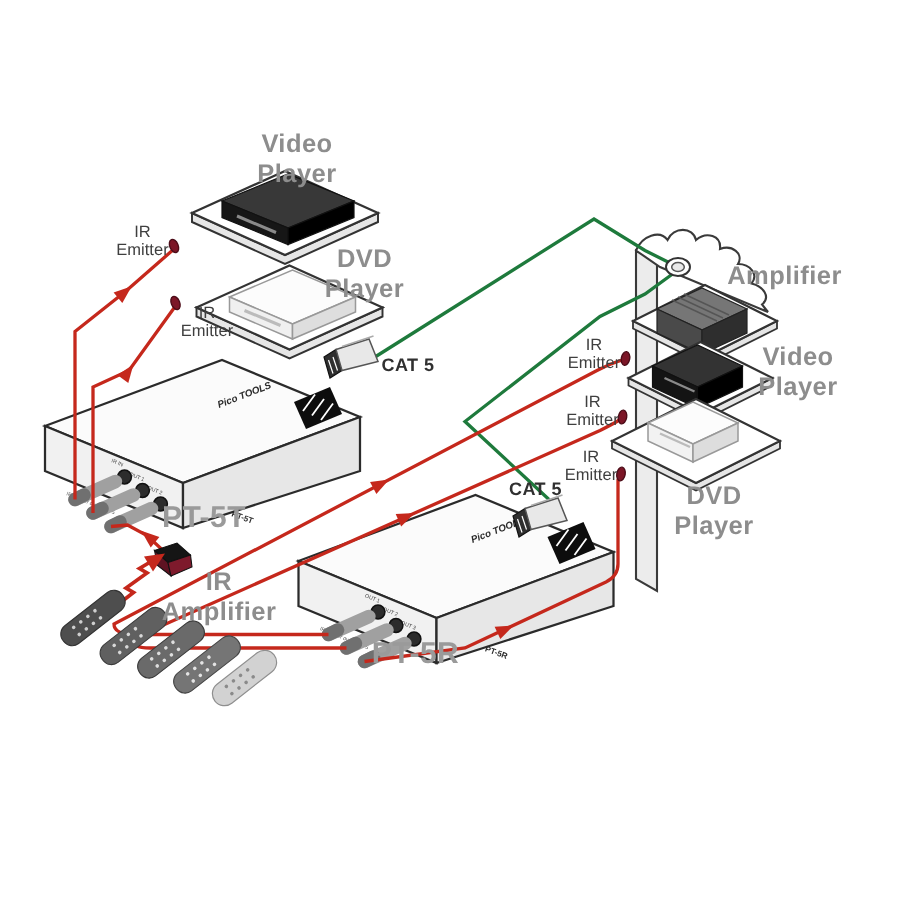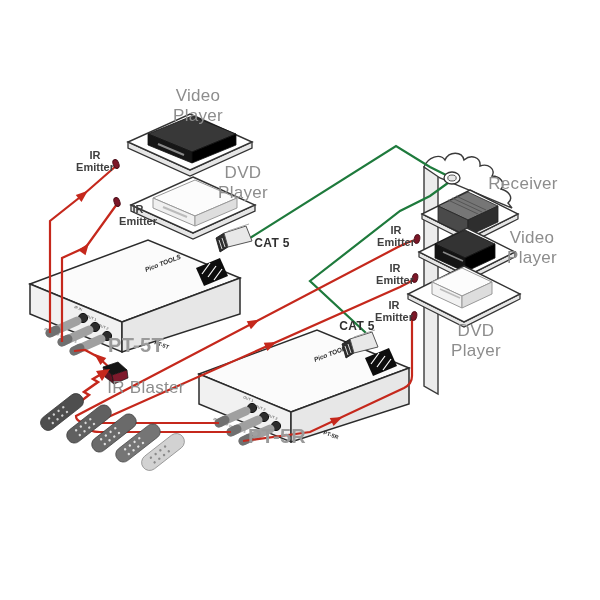--- a/index.html
+++ b/index.html
@@ -1,21 +1,21 @@
 <!DOCTYPE html>
 <html><head>
 <meta charset="utf-8">
 <style>
   html,body{margin:0;padding:0;background:#ffffff;}
   #canvas{position:relative;width:600px;height:600px;background:#ffffff;overflow:hidden;
           font-family:"Liberation Sans", sans-serif;}
   #scene{position:absolute;left:0;top:0;}
   .lbl{position:absolute;text-align:center;transform:translateX(-50%);
-       color:#8d8d8d;font-size:17px;font-weight:400;line-height:1.18;letter-spacing:.3px;}
-  .lbl.small{color:#3f3f3f;font-size:11px;font-weight:700;line-height:1.1;letter-spacing:0;}
+       color:#8d8d8d;font-size:17px;font-weight:700;line-height:1.18;letter-spacing:.3px;}
+  .lbl.small{color:#3f3f3f;font-size:11px;font-weight:400;line-height:1.1;letter-spacing:0;}
   .lbl.cat{color:#303030;font-size:12px;font-weight:700;white-space:nowrap;text-align:right;}
   .lbl.model{color:#9a9a9a;font-size:20px;font-weight:600;white-space:nowrap;}
   .w56{width:58px;} .w46{width:46px;} .w80{width:80px;}
   .nowrap{white-space:nowrap;}
 </style>
 </head>
 <body>
 
 <div id="canvas">
 
@@ -251,31 +251,31 @@
       <circle cx="-13" cy="3" r="1.2" fill="#8a8a8a"></circle>
           <circle cx="-7" cy="3" r="1.2" fill="#8a8a8a"></circle>
           <circle cx="-1" cy="3" r="1.2" fill="#8a8a8a"></circle>
           <circle cx="5" cy="3" r="1.2" fill="#8a8a8a"></circle>
     </g>
   </g>
 </svg>
 
 <div class="lbl w56" style="left:198px;top:86px;">Video Player</div>
 <div class="lbl w56" style="left:243px;top:163px;">DVD Player</div>
-<div class="lbl nowrap" style="left:523px;top:174px;">Receiver</div>
+<div class="lbl nowrap" style="left:523px;top:174px;">Amplifier</div>
 <div class="lbl w56" style="left:532px;top:228px;">Video Player</div>
 <div class="lbl w56" style="left:476px;top:321px;">DVD Player</div>
 
 <div class="lbl small w46" style="left:95px;top:149px;">IR Emitter</div>
 <div class="lbl small w46" style="left:138px;top:203px;">IR Emitter</div>
 <div class="lbl small w46" style="left:396px;top:224px;">IR Emitter</div>
 <div class="lbl small w46" style="left:395px;top:262px;">IR Emitter</div>
 <div class="lbl small w46" style="left:394px;top:299px;">IR Emitter</div>
 
 <div class="lbl cat" style="left:272px;top:236px;">CAT 5</div>
 <div class="lbl cat" style="left:357px;top:319px;">CAT 5</div>
 
 <div class="lbl model" style="left:136px;top:334px;">PT-5T</div>
 <div class="lbl model" style="left:277px;top:425px;">PT-5R</div>
 
-<div class="lbl w80" style="left:146px;top:378px;">IR Blaster</div>
+<div class="lbl w80" style="left:146px;top:378px;">IR Amplifier</div>
 
 </div>
 
 </body></html>

